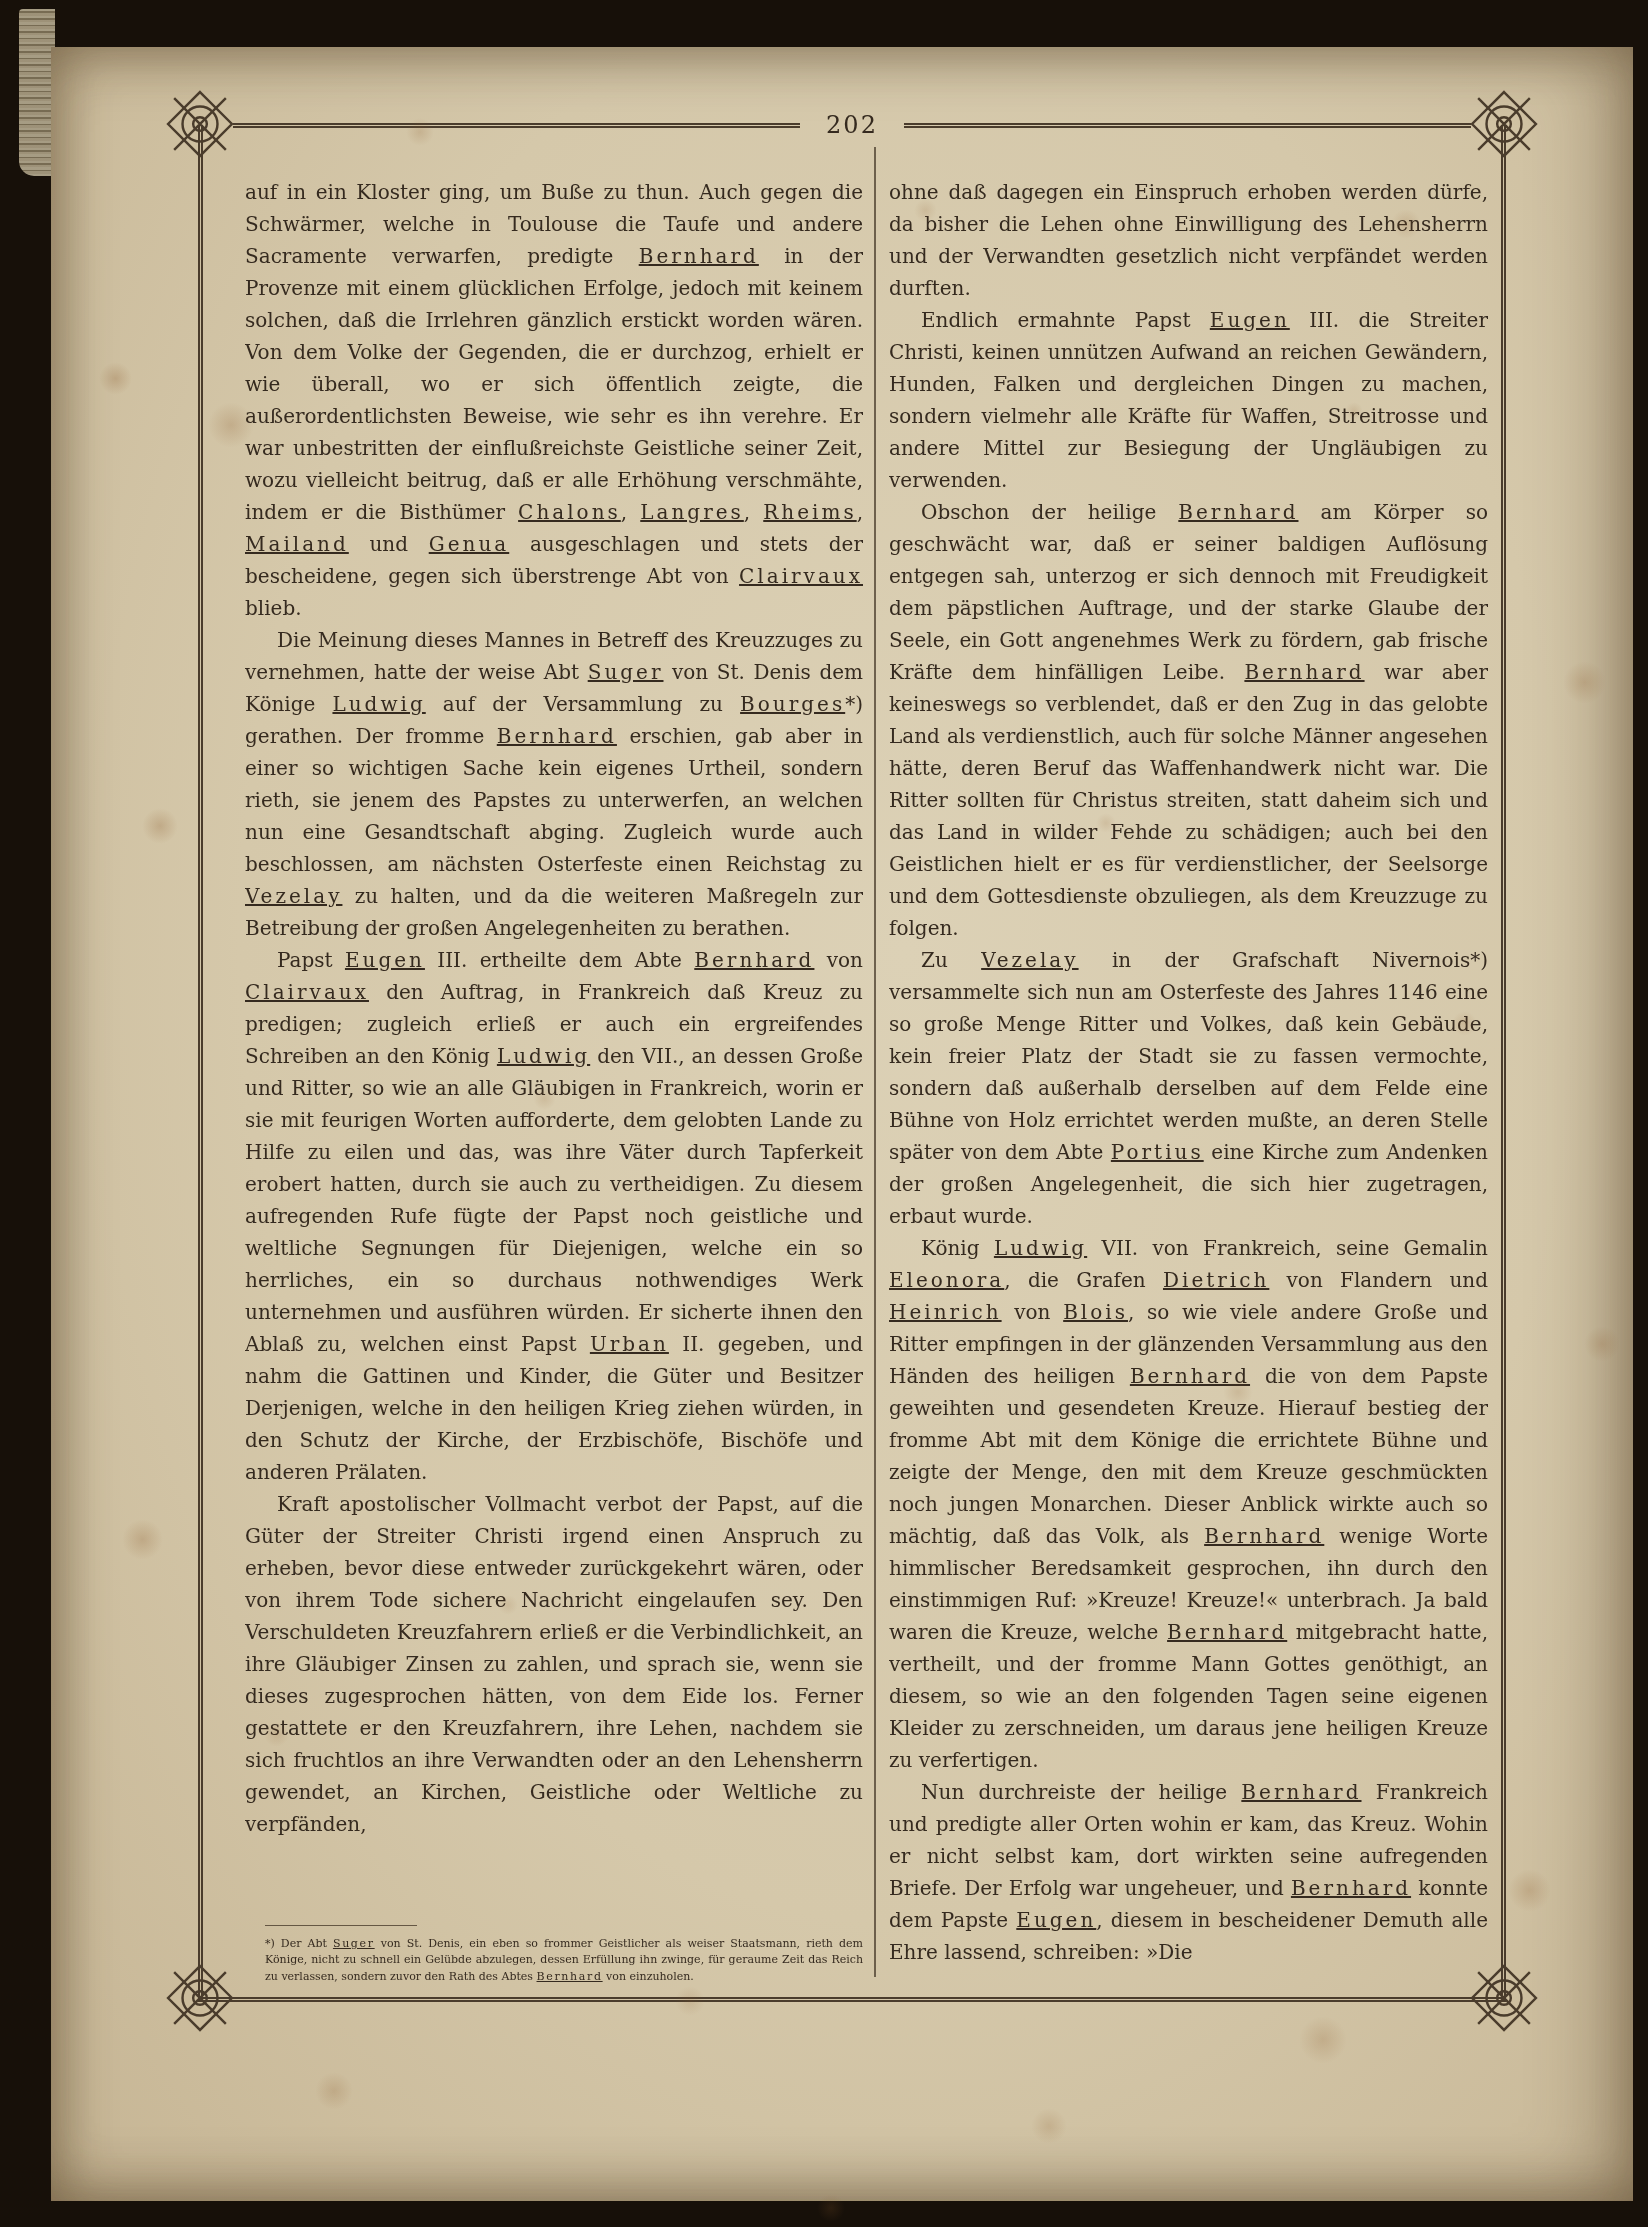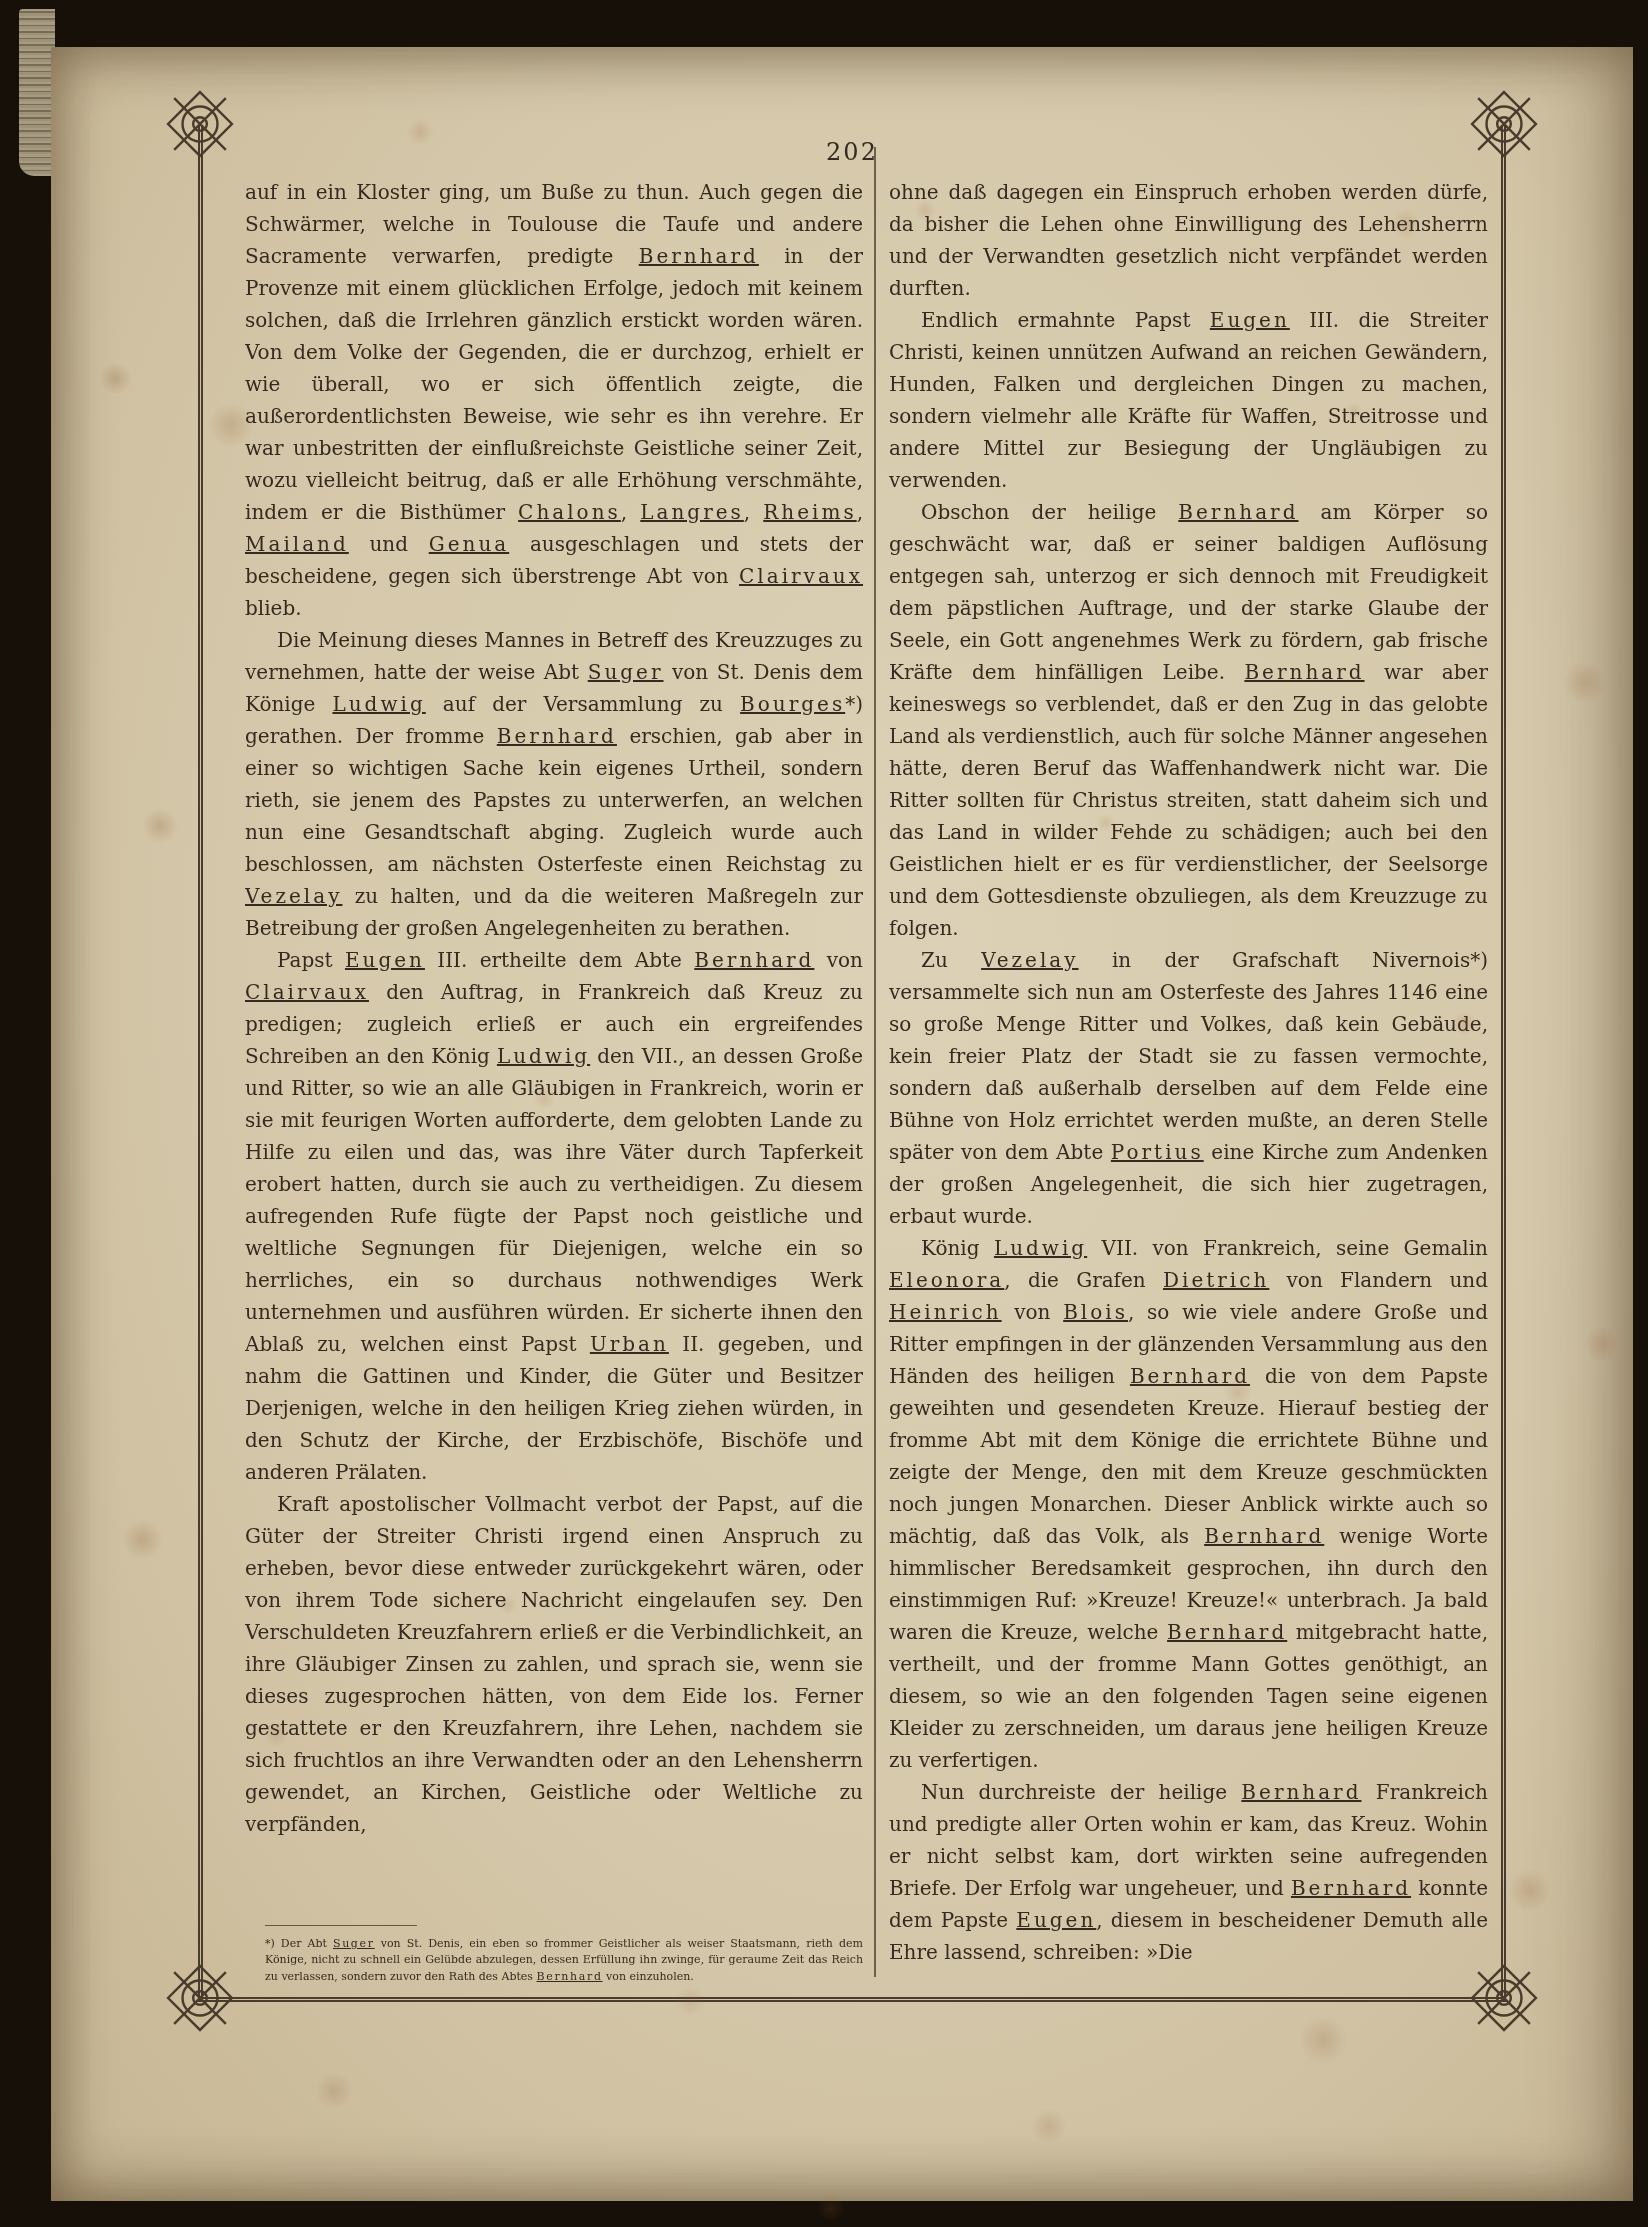--- a/index.html
+++ b/index.html
@@ -36,21 +36,21 @@
       inset 0 20px 41px rgba(70,48,22,.14);
   }
   .frame{
     position:absolute;left:147px;top:78px;width:1308px;height:1877px;
     border-left:5px double var(--ink_soft);
     border-right:5px double var(--ink_soft);
     border-bottom:5px double var(--ink_soft);
   }
   .top-rule{
     position:absolute;left:30px;right:30px;top:-13px;height:26px;
-    display:flex;align-items:center;gap:22px;flex-direction:column;
+    display:flex;align-items:center;gap:22px;
   }
   .top-rule .rule{flex:1;border-top:5px double var(--ink_soft);height:0;}
   .page-number{
     font-size:24px;letter-spacing:2px;color:var(--ink);
     padding:0 4px;line-height:26px;
   }
   .corner{
     position:absolute;width:76px;height:76px;color:var(--ink_soft);
   }
   .corner.tl{left:-41px;top:-39px;}

